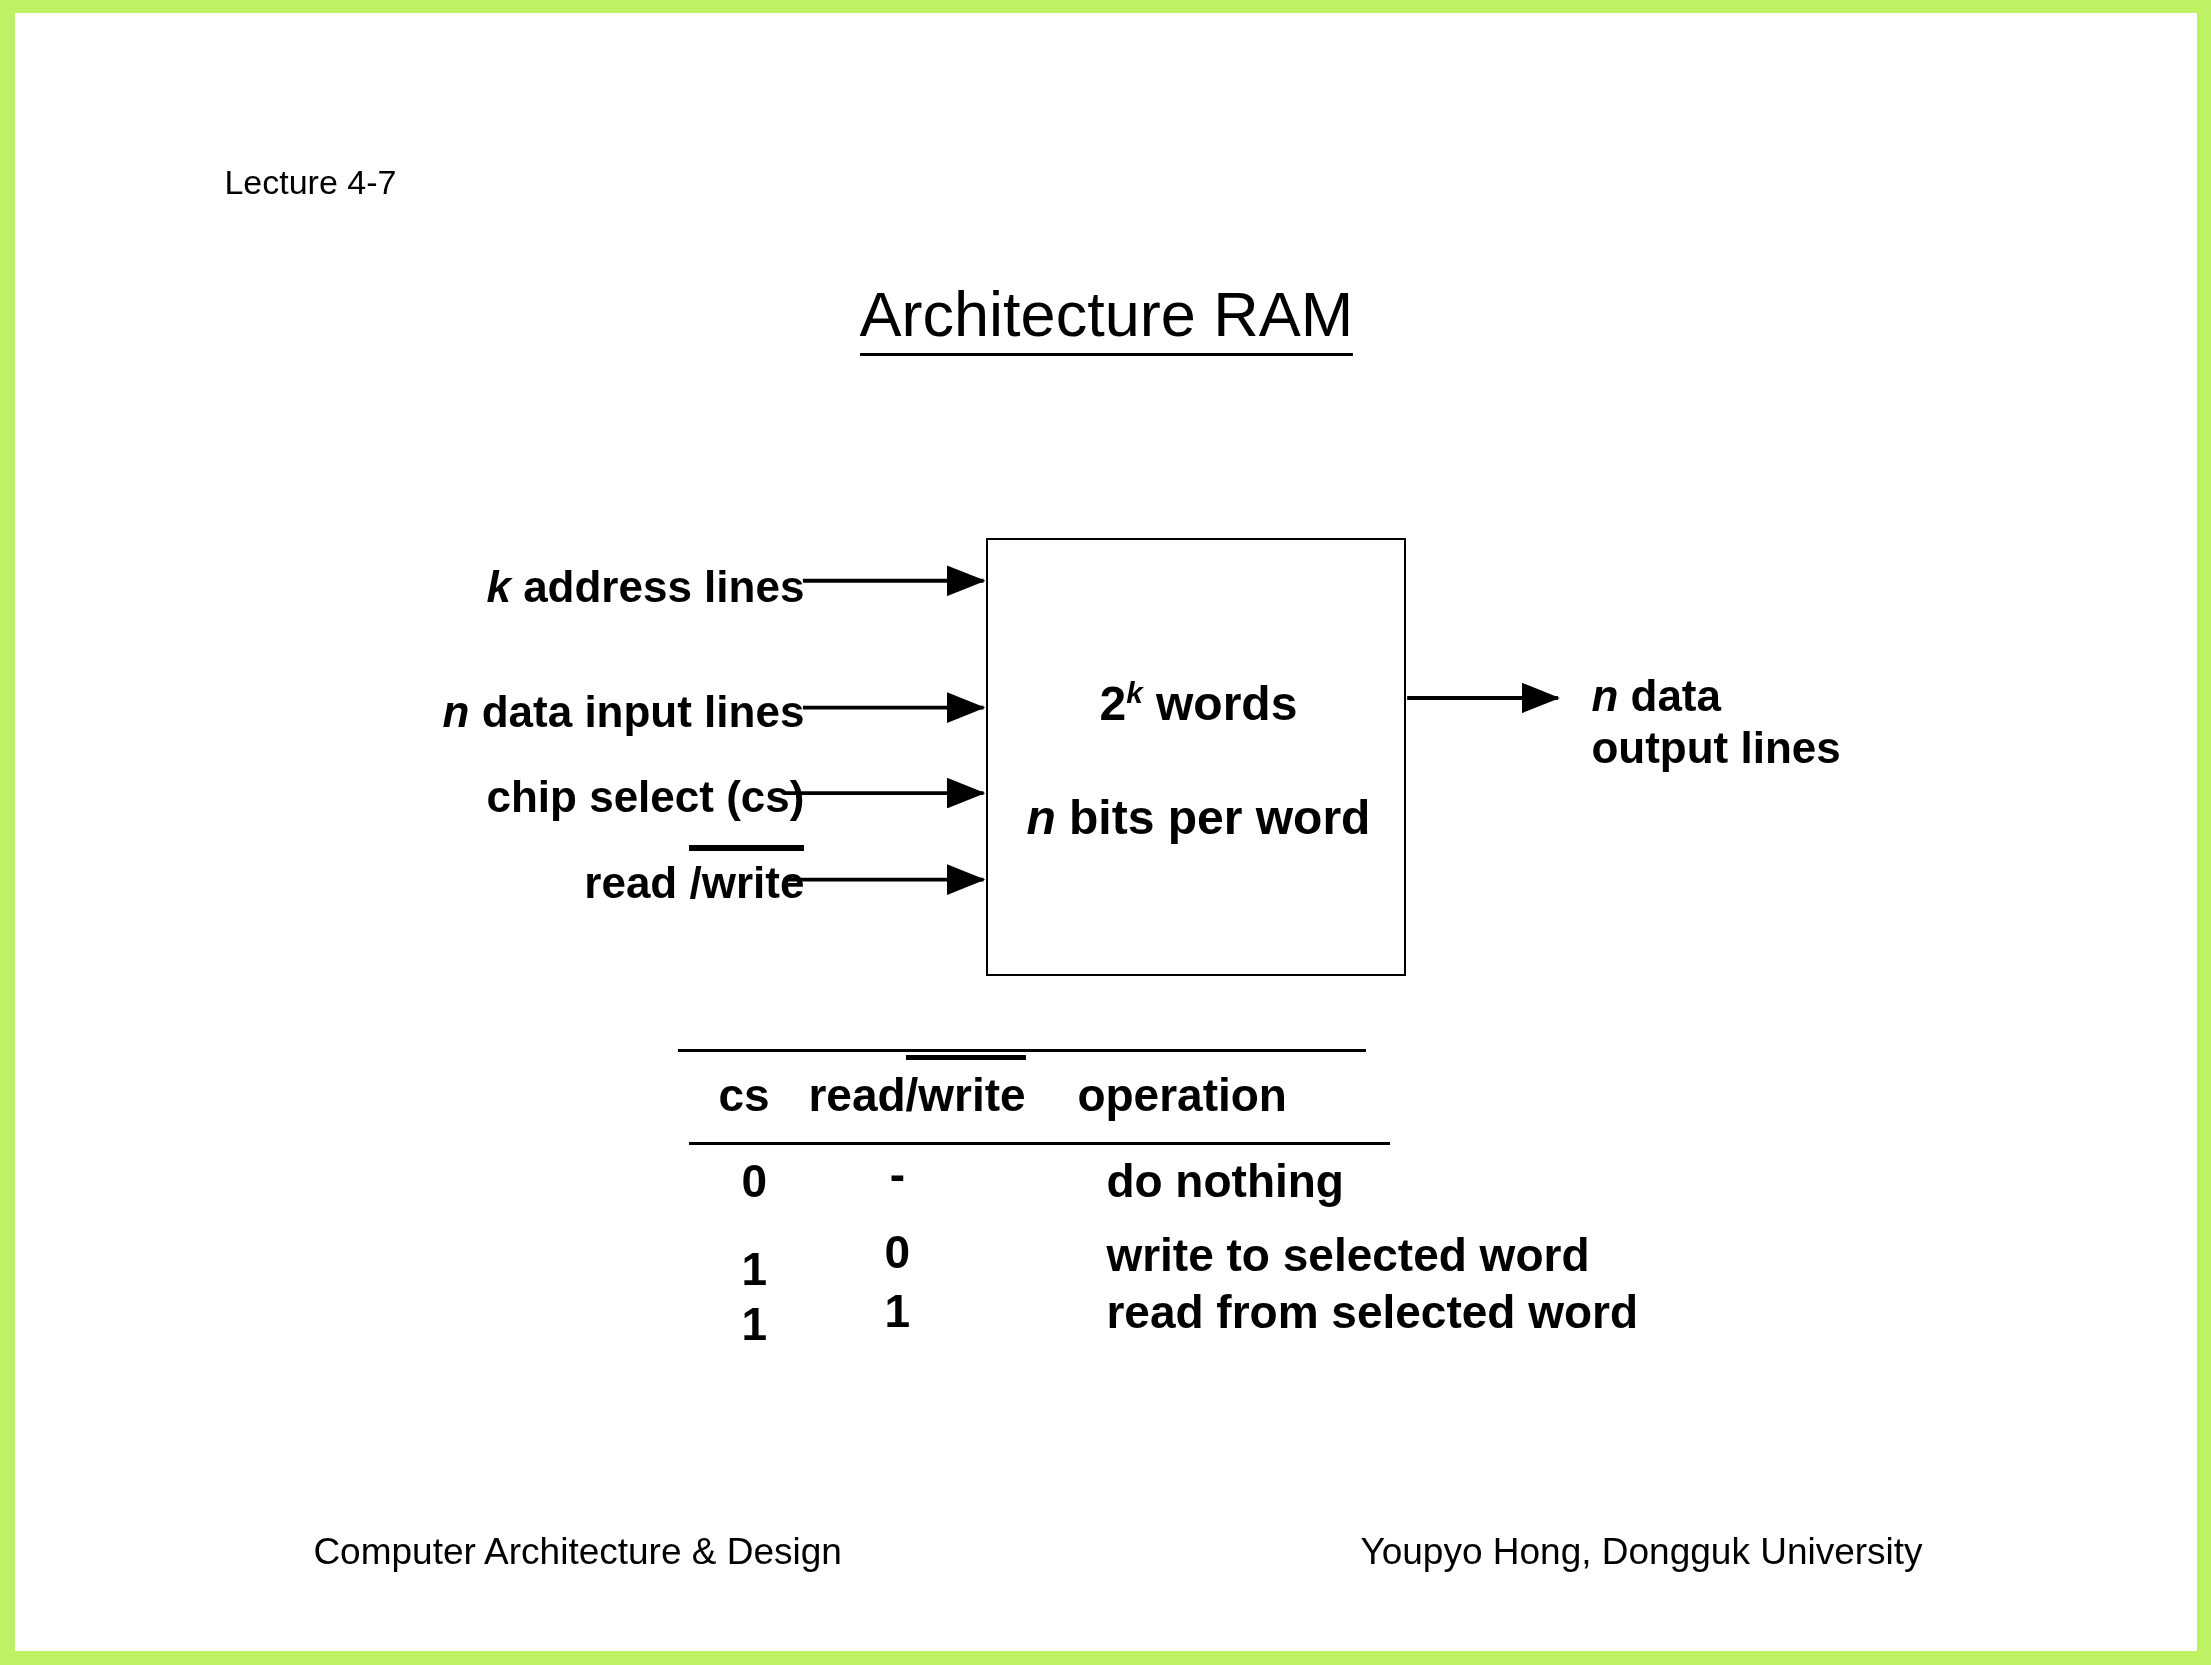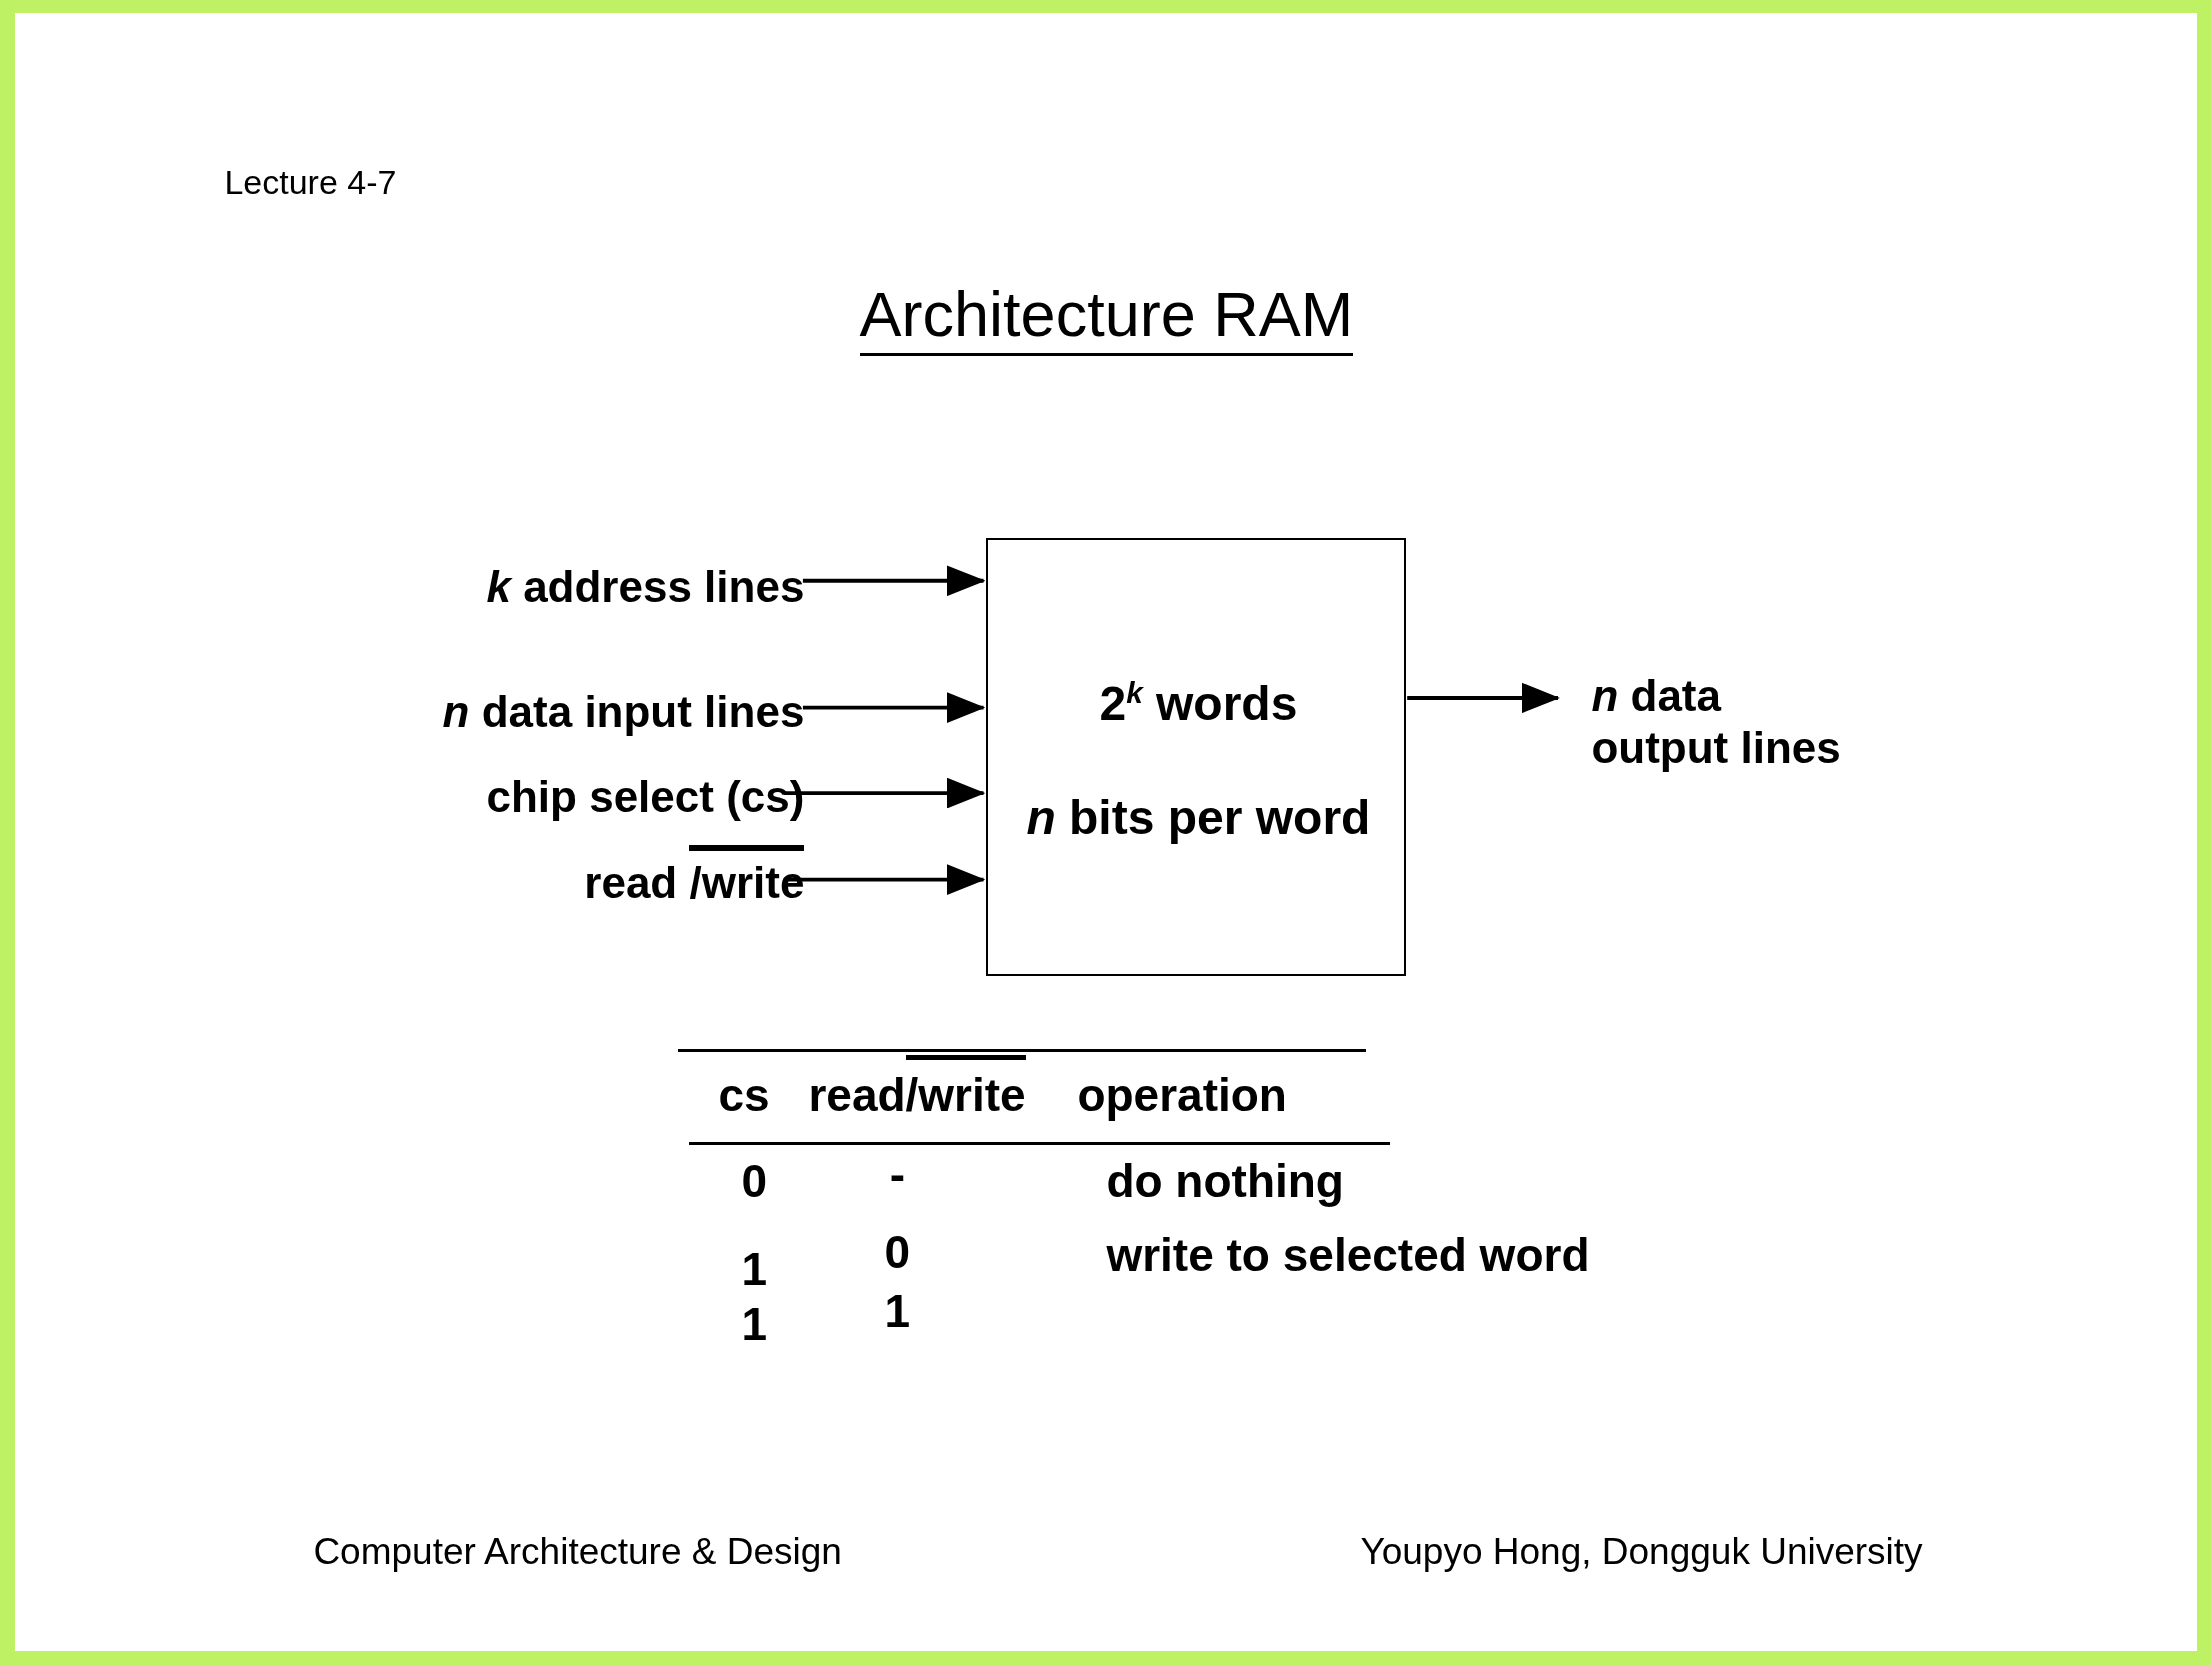--- a/index.html
+++ b/index.html
@@ -291,20 +291,21 @@
 
       <div class="tt-row r1">
         <div class="td td-cs">1</div>
         <div class="td td-rw">0</div>
         <div class="td td-op">write to selected word</div>
       </div>
 
       <div class="tt-row r2">
         <div class="td td-cs">1</div>
         <div class="td td-rw">1</div>
+        <div class="td td-op">read from selected word</div>
       </div>
     </div>
 
     <div class="footer-text" id="footer-left">Computer Architecture &amp; Design</div>
     <div class="footer-text" id="footer-right">Youpyo Hong, Dongguk University</div>
 
   </div>
 </div>
 
 

